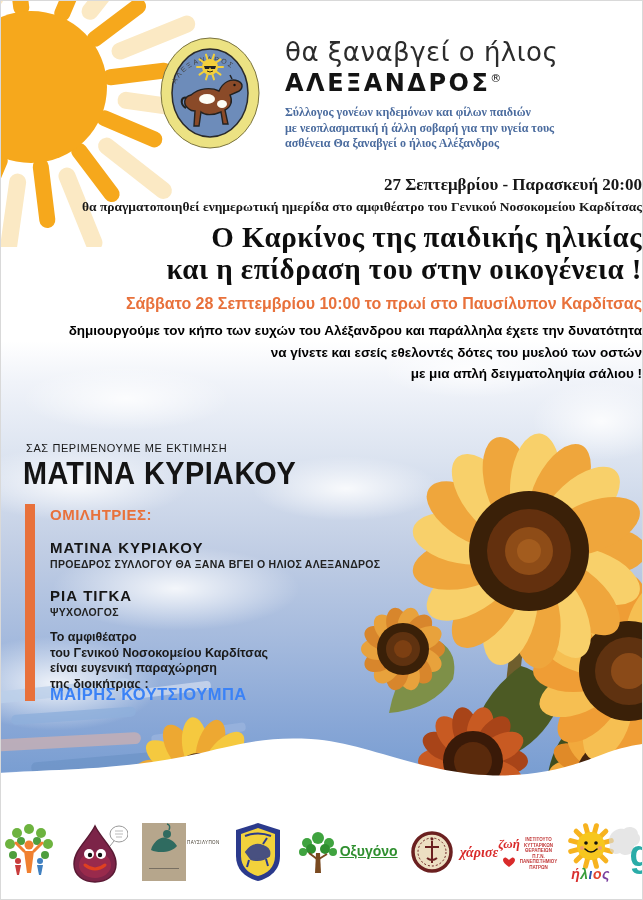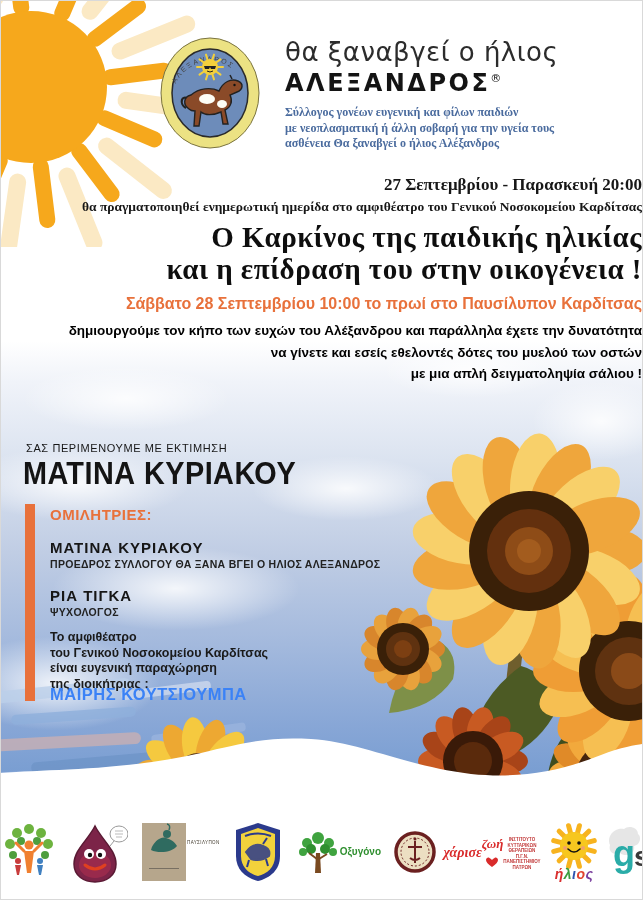--- a/index.html
+++ b/index.html
@@ -42,21 +42,21 @@
   .sp1-role{left:49px;top:557px;font-size:10.5px;font-weight:bold;letter-spacing:.3px;color:#222;}
   .sp2-name{left:49px;top:586px;font-size:15px;font-weight:bold;letter-spacing:1px;color:#161616;}
   .sp2-role{left:49px;top:605px;font-size:10.5px;font-weight:bold;letter-spacing:.3px;color:#222;}
   .venue{left:49px;top:629px;font-size:12.5px;font-weight:bold;line-height:15.5px;color:#1a1a1a;}
   .venue-person{left:49px;top:684px;font-size:16.5px;font-weight:bold;letter-spacing:.5px;color:#3b82f6;}
   
   .sponsors{position:absolute;left:0;top:808px;width:641px;height:86px;z-index:8;
     display:flex;align-items:center;justify-content:center;gap:13px;background:transparent;}
   .sponsor{display:flex;flex-direction:row;align-items:center;justify-content:center;}
   .pafs-label{font-size:4.5px;color:#40392c;letter-spacing:.4px;margin-top:1px;}
-  .oxy-label{font-size:10px;font-weight:bold;color:#2f8f2f;margin-top:-2px;}
+  .oxy-label{font-size:14px;font-weight:bold;color:#2f8f2f;margin-top:-2px;text-decoration:underline;}
   .charise{width:86px;text-align:center;position:relative;}
   .charise-top{font-family:"Liberation Serif",serif;font-style:italic;font-weight:bold;color:#d92b2b;font-size:14px;line-height:13px;}
   .charise-zoi{font-family:"Liberation Serif",serif;font-style:italic;font-weight:bold;color:#d92b2b;font-size:13px;}
   .heart{display:inline-block;width:12px;height:11px;position:relative;top:2px;}
   .charise-cap{font-size:4.5px;font-weight:bold;color:#c23a3a;line-height:5.5px;margin-top:3px;}
   .ilios{display:flex;flex-direction:column;align-items:center;}
   .ilios-label{font-weight:bold;font-style:italic;font-size:14px;letter-spacing:.5px;margin-top:-4px;}
   .il0{color:#d9302f}.il1{color:#3a9e3d}.il2{color:#2f55ae}.il3{color:#e2442e}.il4{color:#7a3f9e}
   .gspot{position:relative;width:92px;height:54px;}
   .gspot-blob{position:absolute;right:0;top:0;}
@@ -140,21 +140,21 @@
       <ellipse cx="63" cy="69" rx="5" ry="4" fill="#fdfdf5"></ellipse>
       <circle cx="75.5" cy="50" r="1.2" fill="#111"></circle>
       <path d="M73,44 L71,40" stroke="#222" stroke-width="1.5"></path>
     </g>
   </svg>
 
   <div class="org-head">
     <div class="org-line1">θα ξαναβγεί ο ήλιος</div>
     <div class="org-line2"><span>ΑΛΕΞΑΝΔΡΟΣ</span><sup>®</sup></div>
     <div class="org-sub">
-      <div>Σύλλογος γονέων ευγενική και φίλων παιδιών</div>
+      <div>Σύλλογος γονέων κηδεμόνων και φίλων παιδιών</div>
       <div>με νεοπλασματική ή άλλη σοβαρή για την υγεία τους</div>
       <div>ασθένεια Θα ξαναβγεί ο ήλιος Αλέξανδρος</div>
     </div>
   </div>
 
   <div class="event">
     <div class="date-line">27 Σεπτεμβρίου - Παρασκευή 20:00</div>
     <div class="info-line">θα πραγματοποιηθεί ενημερωτική ημερίδα στο αμφιθέατρο του Γενικού Νοσοκομείου Καρδίτσας</div>
     <div class="main-title">
       <div>Ο Καρκίνος της παιδικής ηλικίας</div>

